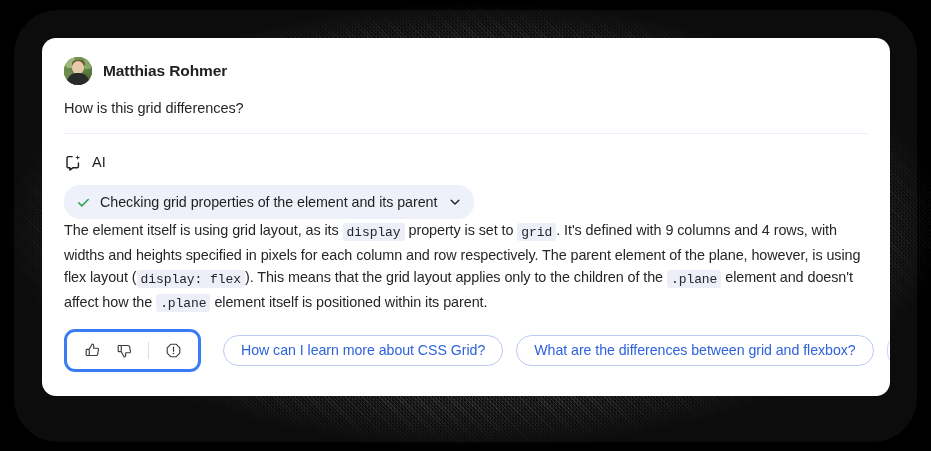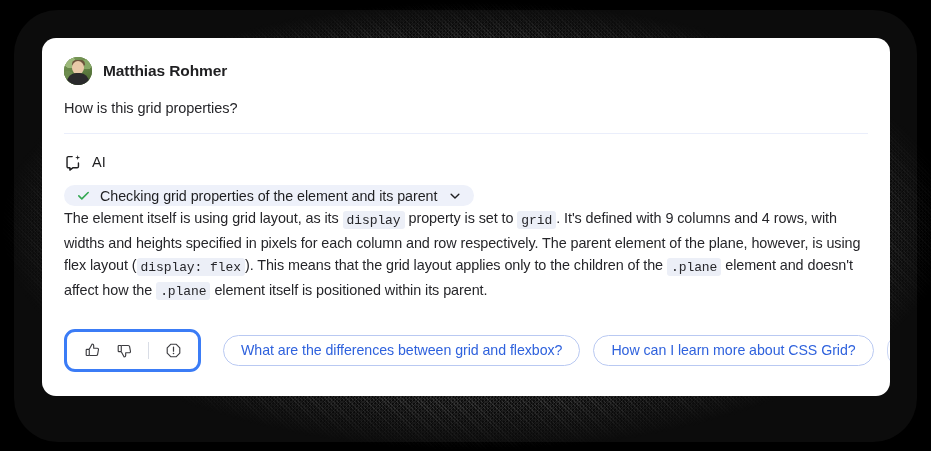--- a/index.html
+++ b/index.html
@@ -175,21 +175,21 @@
     font-weight: normal;
     color: #1f1f21;
   }
 
   
   .status-pill {
     margin-top: 13px;
     display: inline-flex;
     align-items: center;
     gap: 9px;
-    height: 21px;
+    height: 34px;
     padding: 0 12px 0 12px;
     background: #eef1fa;
     border-radius: 16px;
     max-width: 460px;
   }
   .check-icon { width: 15px; height: 15px; flex: 0 0 auto; display:block;}
   .status-text {
     font-size: 14.3px;
     color: #1f1f21;
     white-space: nowrap;
@@ -311,21 +311,21 @@
       <div class="user-row">
         <div class="avatar">
           <div class="bg"></div>
           <div class="hair"></div>
           <div class="head"></div>
           <div class="body"></div>
         </div>
         <div class="user-name">Matthias Rohmer</div>
       </div>
 
-      <div class="user-msg">How is this grid properties?</div>
+      <div class="user-msg">How is this grid differences?</div>
 
       <div class="divider"></div>
 
       
       <div class="ai-row">
         <span class="ai-icon">
           <svg viewBox="0 0 20 20" fill="none" xmlns="http://www.w3.org/2000/svg">
             <path d="M15.2 10.6V14.2C15.2 15 14.6 15.6 13.8 15.6H9.2L6.2 18V15.6H4.6C3.8 15.6 3.2 15 3.2 14.2V5.2C3.2 4.4 3.8 3.8 4.6 3.8H8.6" stroke="#1f1f21" stroke-width="1.5" stroke-linecap="round" stroke-linejoin="round"></path>
             <path d="M14.4 2.2L15.0 4.2L17.0 4.8L15.0 5.4L14.4 7.4L13.8 5.4L11.8 4.8L13.8 4.2L14.4 2.2Z" fill="#1f1f21"></path>
           </svg>
@@ -378,22 +378,22 @@
                 <path d="M7.0 2.6H13.0L17.4 7.0V13.0L13.0 17.4H7.0L2.6 13.0V7.0L7.0 2.6Z" stroke="#3c3c40" stroke-width="1.35" stroke-linejoin="round"></path>
                 <path d="M10 6.0V10.8" stroke="#3c3c40" stroke-width="1.45" stroke-linecap="round"></path>
                 <circle cx="10" cy="13.6" r="0.95" fill="#3c3c40"></circle>
               </svg>
             </button>
 
           </div>
         </div>
 
         <div class="chips">
+          <button class="chip">How can I learn more about CSS Grid?</button>
           <button class="chip">What are the differences between grid and flexbox?</button>
-          <button class="chip">How can I learn more about CSS Grid?</button>
           <button class="chip clipped"></button>
         </div>
 
       </div>
 
     </div>
   </div>
 </div>
 
 </body></html>

